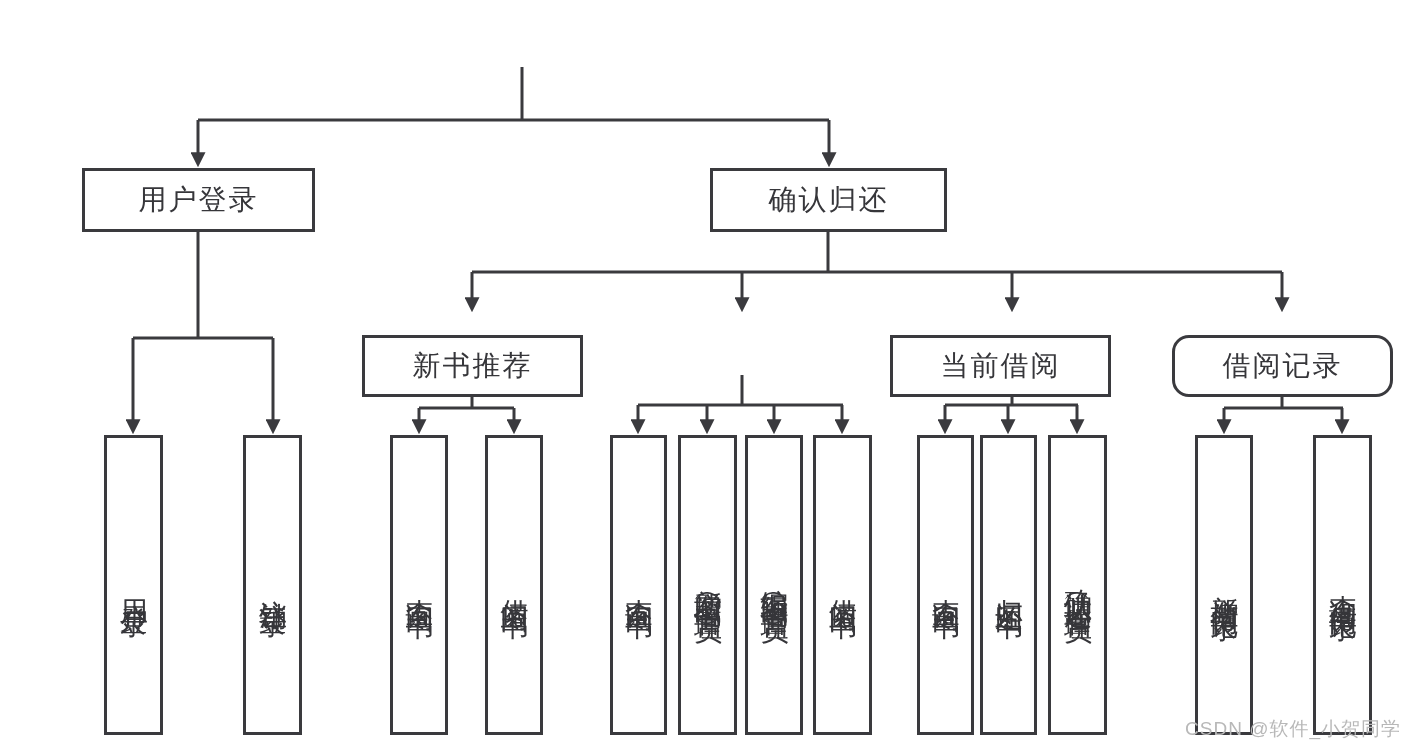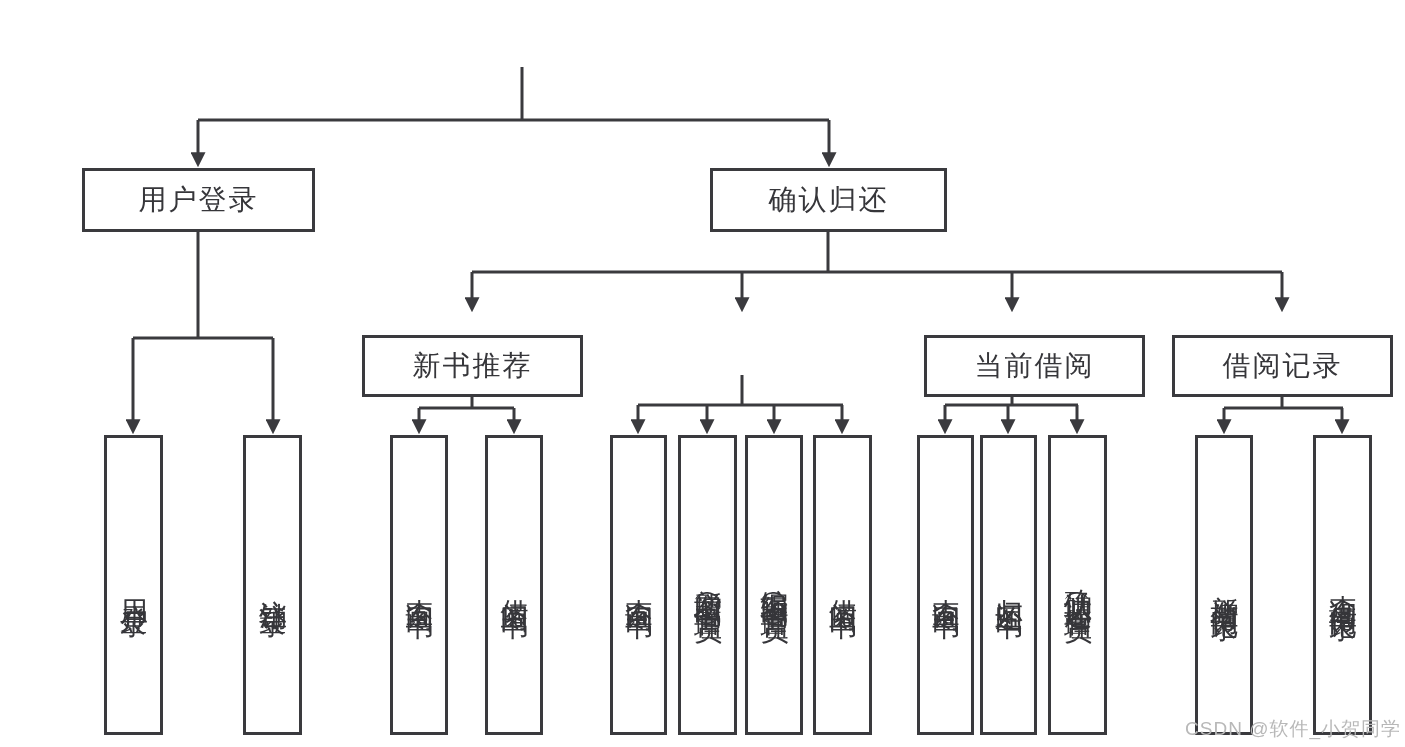--- a/index.html
+++ b/index.html
@@ -33,21 +33,21 @@
     writing-mode:vertical-rl;
     text-orientation:mixed;
     letter-spacing:4px;
     font-size:28px;
     line-height:1;
   }
   .root-box{left:21px;top:12px;width:1002px;height:55px;}
   .l2-a{left:82px;top:168px;width:233px;height:64px;}
   .l2-b{left:710px;top:168px;width:237px;height:64px;}
   .l3{top:313px;width:221px;height:62px;margin-top:22px;}
-  .l3-0{left:362px;} .l3-1{left:632px;} .l3-2{left:924px;} .l3-3{left:1172px;}
+  .l3-0{left:362px;} .l3-1{left:632px;} .l3-2{left:890px;} .l3-3{left:1172px;border-radius:17px;}
   .lf-0{left:104px;} .lf-1{left:243px;}
   .lf-2{left:390px;width:58px;} .lf-3{left:485px;width:58px;}
   .lf-4{left:610px;width:57px;} .lf-5{left:678px;} .lf-6{left:745px;width:58px;} .lf-7{left:813px;}
   .lf-8{left:917px;width:57px;} .lf-9{left:980px;width:57px;} .lf-10{left:1048px;}
   .lf-11{left:1195px;width:58px;} .lf-12{left:1313px;}
   .watermark{
     position:absolute;
     right:4px;top:716px;
     font-size:19px;
     color:#b8b8b8;

